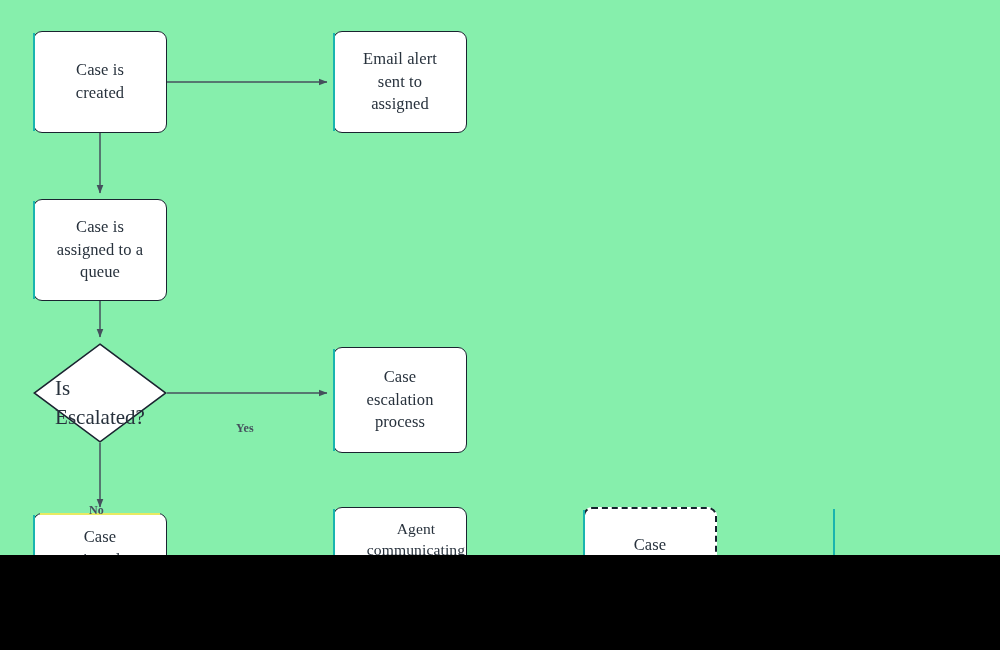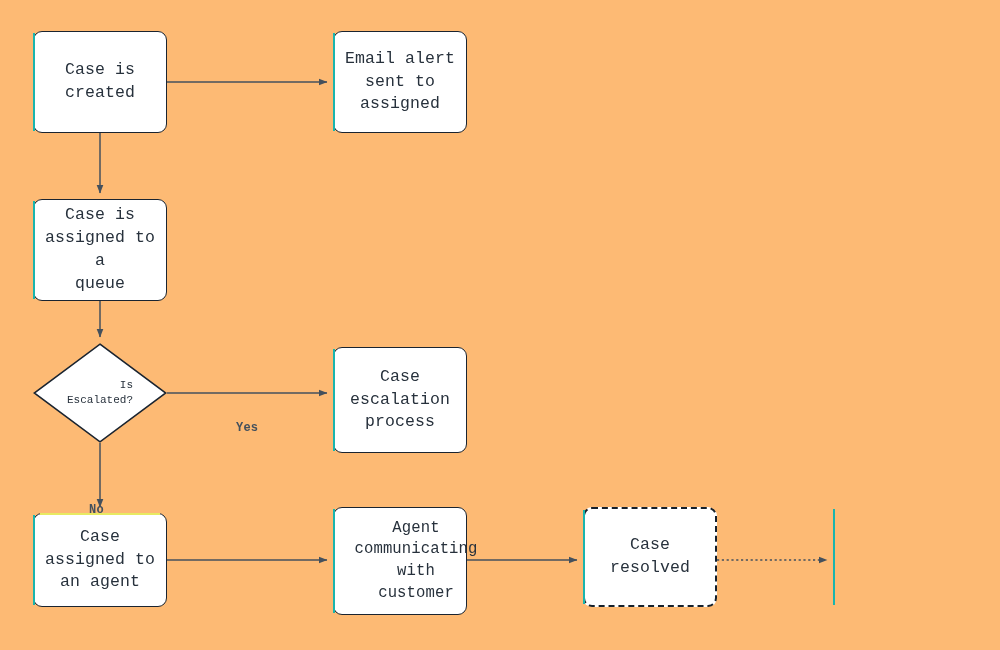--- a/index.html
+++ b/index.html
@@ -3,24 +3,24 @@
 <meta charset="utf-8">
 <style>
   html, body {
     margin: 0;
     padding: 0;
     background: #000000;
   }
   #canvas {
     position: relative;
     width: 1000px;
-    height: 650px;
-    background: #fdba74;
+    height: 555px;
+    background: #86efac;
     overflow: hidden;
-    font-family: Liberation Mono, monospace;
+    font-family: Liberation Serif, serif;
   }
   #edges {
     position: absolute;
     left: 0;
     top: 0;
     width: 1000px;
     height: 650px;
   }
   .node {
     position: absolute;
@@ -62,29 +62,29 @@
     height: 2px;
     pointer-events: none;
   }
   .diamond-wrap {
     position: absolute;
     z-index: 3;
   }
   .diamond-label {
     position: absolute;
     left: 0;
-    top: 0;
+    top: 10px;
     width: 100%;
     height: 100%;
     display: flex;
     align-items: center;
     justify-content: center;
-    text-align: right;
+    text-align: left;
     color: #27313c;
-    font-size: 11px;
+    font-size: 21px;
     line-height: 1.38;
     white-space: pre-line;
     pointer-events: none;
   }
   .edge-label {
     position: absolute;
     z-index: 6;
     color: #44505c;
     font-size: 12px;
     font-weight: bold;

